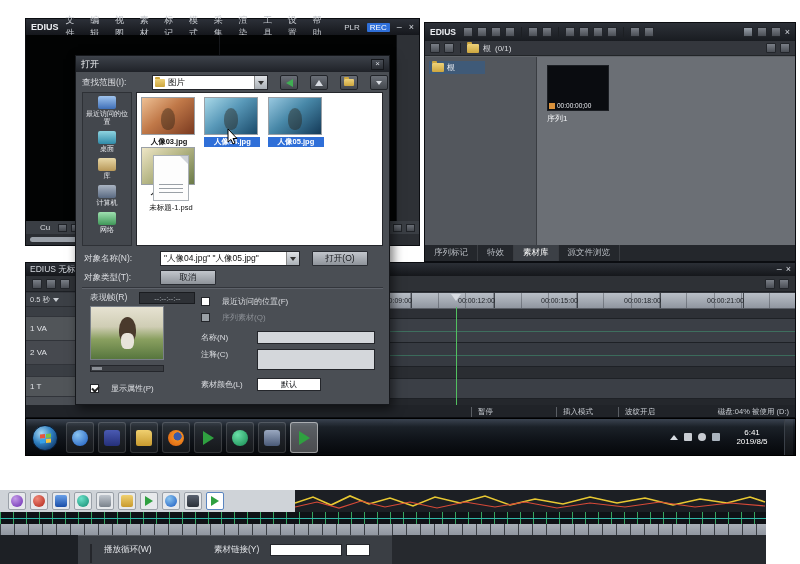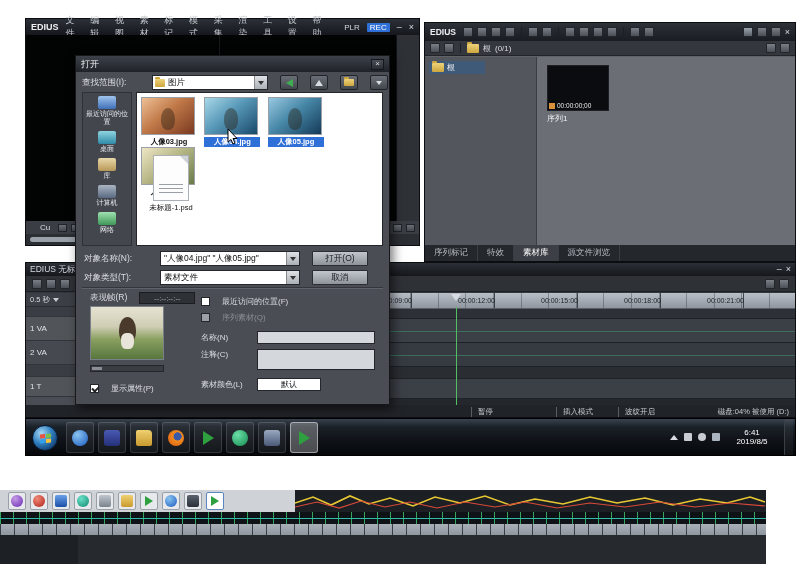--- a/index.html
+++ b/index.html
@@ -508,26 +508,20 @@
         <span class="val">"人像04.jpg" "人像05.jpg"</span>
         <span class="drop">
             <span class="tri-dn"></span>
           </span>
       </div>
       <div class="btn" style="width:56px;height:15px">打开(O)</div>
     </div>
 
     <div class="dlg-row" style="left:8px;top:214px">
       <span class="dlg-label" style="width:64px">对象类型(T):</span>
-      <div class="combo" style="width:140px">
-        <span class="val">素材文件</span>
-        <span class="drop">
-            <span class="tri-dn"></span>
-          </span>
-      </div>
       <div class="btn" style="width:56px;height:15px">取消</div>
     </div>
 
     <div class="a dlg-sep"></div>
 
     <div class="dlg-row" style="left:14px;top:236px">
       <span class="dlg-label">表现帧(R)</span>
       <span class="poster-box">--:--:--:--</span>
     </div>
 
@@ -602,16 +596,23 @@
         <polyline points="0,13 18,7 36,15 55,6 74,14 95,8 118,16 140,7 165,13 190,6 215,15 240,9 268,14 295,7 322,13 350,8 378,15 405,9 432,13 455,7 470,12" fill="none" stroke="#e8c832" stroke-width="1.6"></polyline>
         <polyline points="0,17 22,12 44,18 66,11 90,17 115,12 142,18 170,12 200,17 230,12 262,18 295,13 330,17 365,12 400,17 435,13 470,16" fill="none" stroke="#d84a38" stroke-width="1.2"></polyline>
       </svg>
     </div>
     <div class="a strip-rowB">
       <div class="a rowB-teal"></div>
     </div>
     <div class="a strip-rowC"></div>
     <div class="a strip-rowD">
       <div class="a rowD-left"></div>
+      <div class="a rowD-dialog">
+        <span class="chk a" style="left:12px;top:9px"></span>
+        <span class="rowD-label a" style="left:26px;top:8px">播放循环(W)</span>
+        <span class="rowD-label a" style="left:136px;top:8px">素材链接(Y)</span>
+        <span class="rowD-input" style="left:192px;top:8px;width:72px"></span>
+        <span class="rowD-input" style="left:268px;top:8px;width:24px"></span>
+      </div>
     </div>
   </div>
 
 </div>
 
 </body></html>

